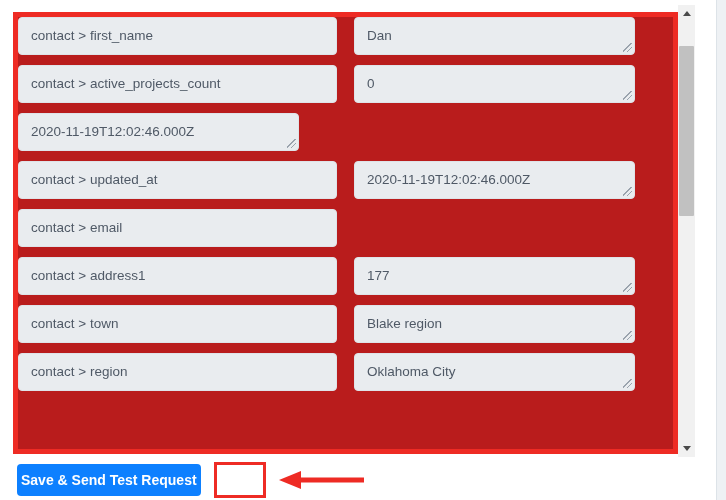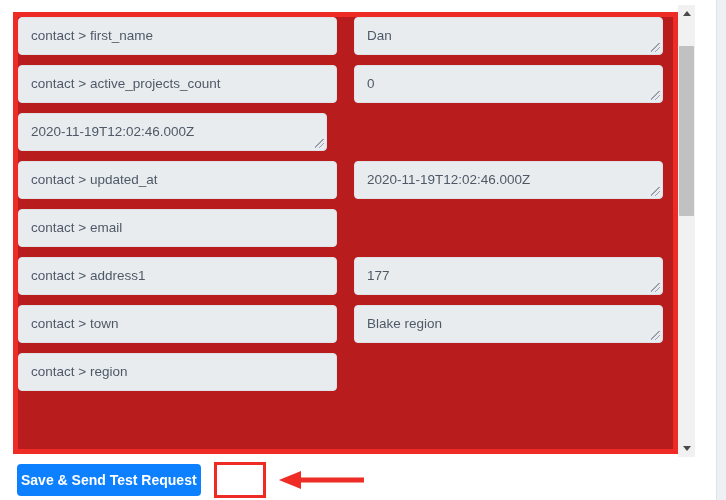--- a/index.html
+++ b/index.html
@@ -73,21 +73,21 @@
 
   .field-key {
     width: 319px;
     margin-right: 17px;
     white-space: nowrap;
     overflow: hidden;
   }
 
   .field-val {
     position: relative;
-    width: 309px;
+    width: 281px;
     resize: none;
     font-family: "Liberation Sans", sans-serif;
     outline: none;
     overflow: hidden;
   }
 
   
   .field-val::after {
     content: "";
     position: absolute;
@@ -230,20 +230,21 @@
       <div class="field-row">
         <div class="field-key">contact &gt; address1</div>
         <div class="field-val">177</div>
       </div>
       <div class="field-row">
         <div class="field-key">contact &gt; town</div>
         <div class="field-val">Blake region</div>
       </div>
       <div class="field-row">
         <div class="field-key">contact &gt; region</div>
+        <div class="field-val">Oklahoma City</div>
       </div>
     </div>
 </div>
 
 <div id="highlight-box"></div>
 
 <div id="mapping-scrollbar">
   <div id="scroll-arrow-up">
     <div class="sb-tri up"></div>
   </div>

